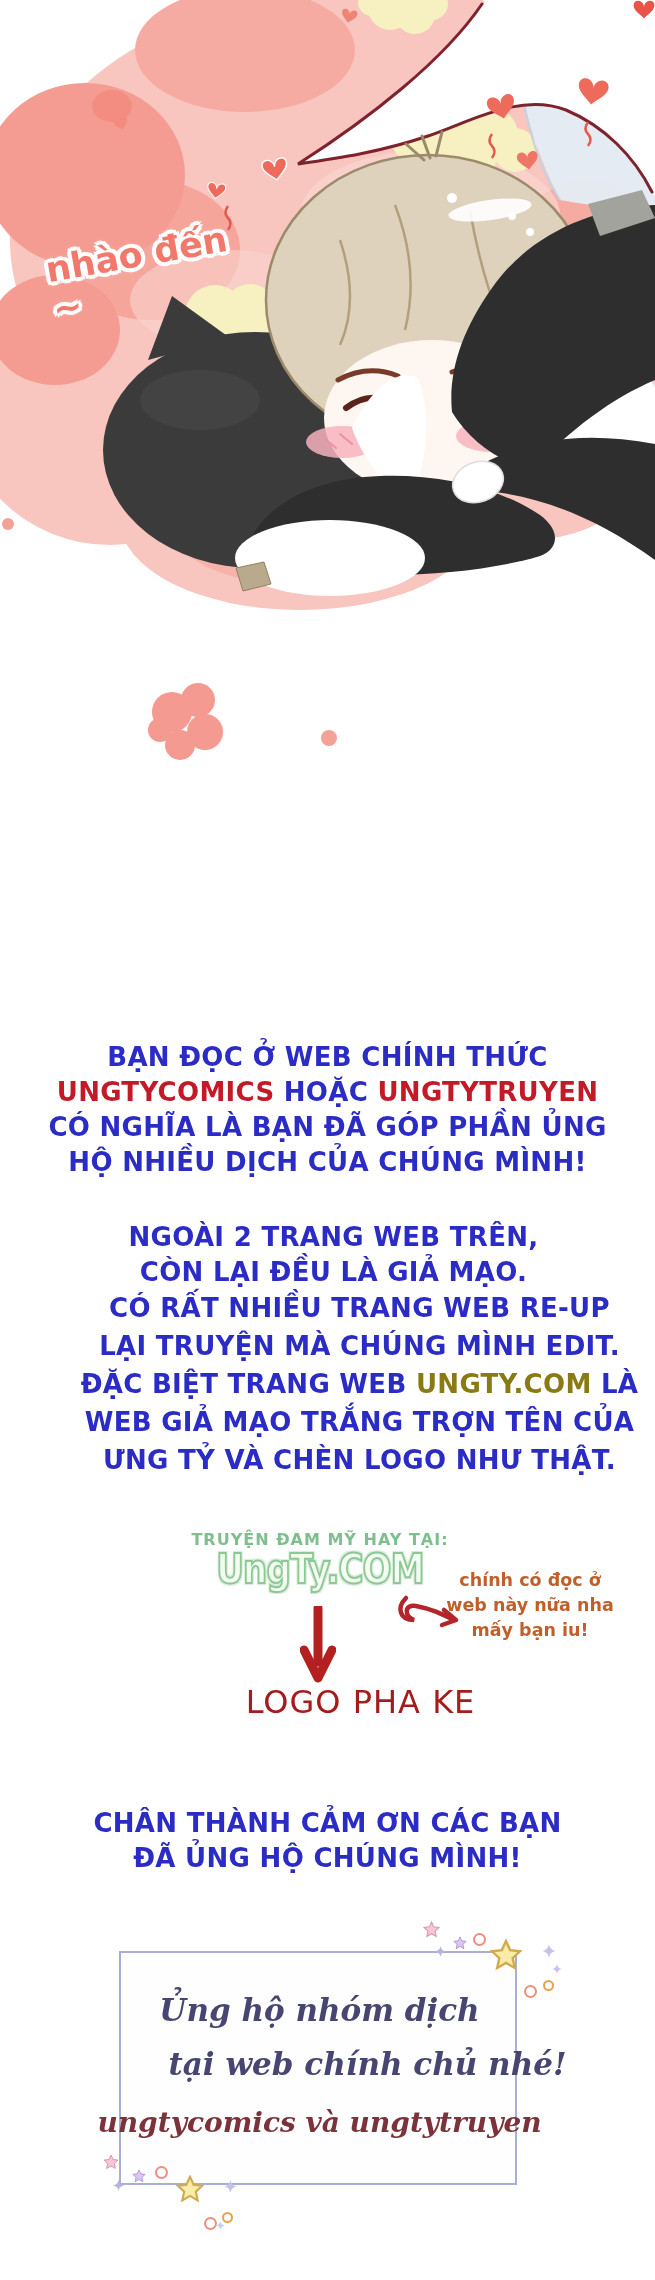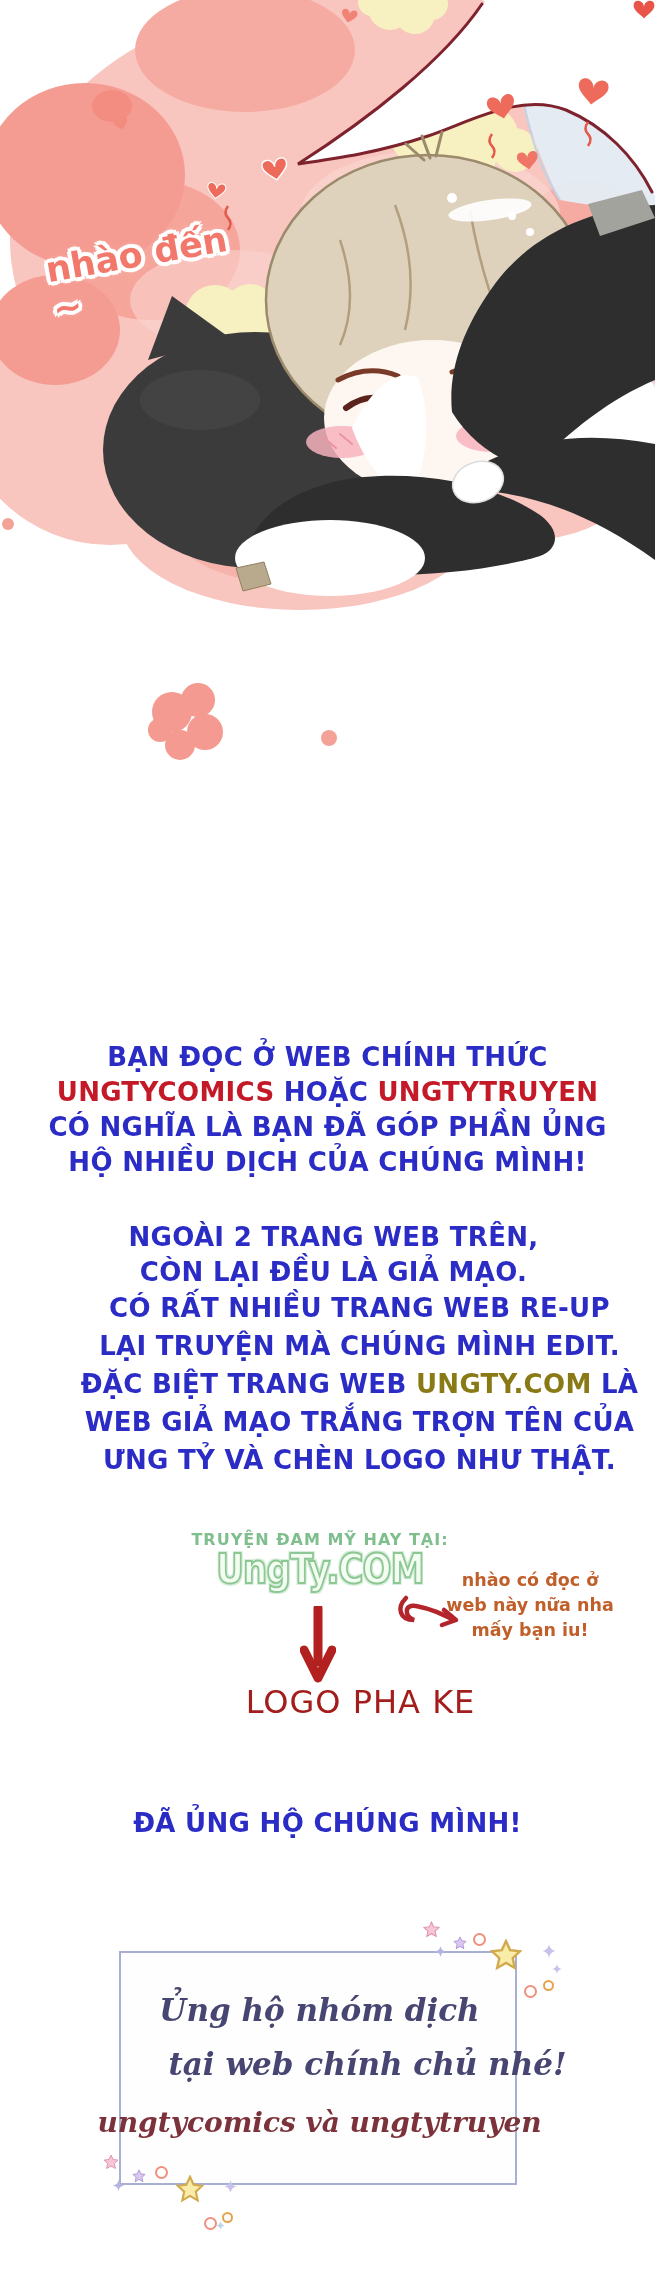--- a/index.html
+++ b/index.html
@@ -191,26 +191,27 @@
   </svg>
 
   <div class="abs centered logo-phake" style="top:1683px;">LOGO PHA KE</div>
 
   <svg class="abs" style="left:392px;top:1594px;" width="72" height="40" viewBox="0 0 72 40">
     <path d="M14,4 C4,14 8,26 22,26 C12,22 12,10 24,12 C40,15 50,20 62,26" fill="none" stroke="#b3252a" stroke-width="4.5" stroke-linecap="round"></path>
     <path d="M52,16 L64,26 L50,31" fill="none" stroke="#b3252a" stroke-width="4.5" stroke-linecap="round" stroke-linejoin="round"></path>
   </svg>
 
   <div class="abs note-orange" style="left:420px;top:1568px;width:220px;">
-    <div>nhào có đọc ở</div>
+    <div>chính có đọc ở</div>
     <div>web này nữa nha</div>
     <div>mấy bạn iu!</div>
   </div>
 
   <div class="abs centered comic para blue" style="top:1806px;">
+    <div>CHÂN THÀNH CẢM ƠN CÁC BẠN</div>
     <div>ĐÃ ỦNG HỘ CHÚNG MÌNH!</div>
   </div>
 
   <div class="abs footer-box"></div>
   <div class="abs script script1" style="top:1992px;">Ủng hộ nhóm dịch</div>
   <div class="abs script script1" style="top:2046px;margin-left:48px;">tại web chính chủ nhé!</div>
   <div class="abs script script2" style="top:2106px;">ungtycomics và ungtytruyen</div>
 
   <svg class="abs" style="left:423px;top:1921px;" width="17" height="17" viewBox="0 0 24 24">
     <path d="M12,1.5 L15.1,8.3 L22.5,9.2 L17,14.3 L18.6,21.7 L12,17.9 L5.4,21.7 L7,14.3 L1.5,9.2 L8.9,8.3 Z" fill="#f7c6d8" stroke="#df94af" stroke-width="1.5"></path>

